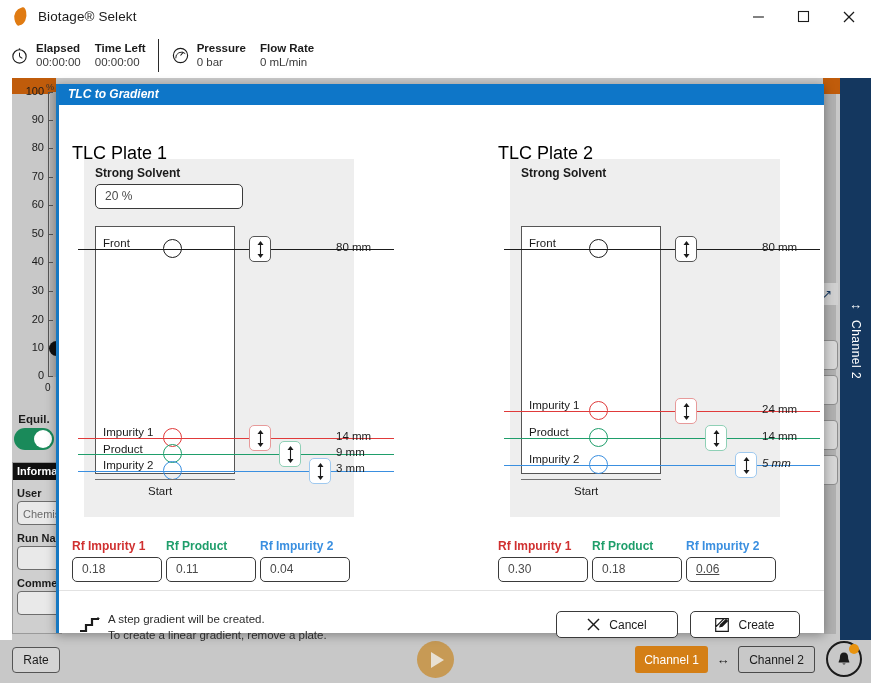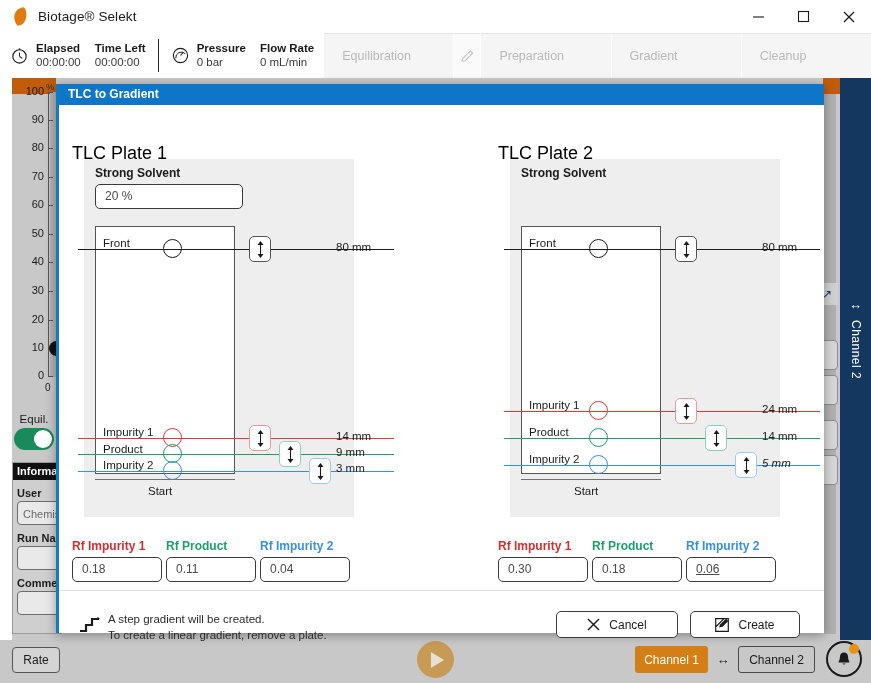--- a/index.html
+++ b/index.html
@@ -81,21 +81,21 @@
   
   .axis-wrap { position: absolute; left: 12px; top: 82px; width: 44px; height: 320px; }
   .axis-pct { position: absolute; right: 2px; top: 0; font-size: 9px; color: #333; }
   .axis-line { position: absolute; left: 36px; top: 10px; width: 1px; height: 285px; background: #555; }
   .axis-tick { position: absolute; left: 36px; width: 5px; height: 1px; background: #555; }
   .axis-num { position: absolute; right: 12px; font-size: 11px; color: #1b1b1b; transform: translateY(-7px); }
   .axis-track { position: absolute; left: 38px; top: 10px; width: 12px; height: 285px; background: #b3b3b3; }
   .axis-knob { position: absolute; left: 37px; width: 15px; height: 15px; background: #111; border-radius: 50%; }
   .axis-zero { position: absolute; left: 33px; top: 300px; font-size: 10px; color: #1b1b1b; }
 
-  .equil-lbl { position: absolute; left: 12px; top: 413px; width: 44px; text-align: center; font-size: 11.5px; font-weight: normal; color: #1b1b1b; }
+  .equil-lbl { position: absolute; left: 12px; top: 413px; width: 44px; text-align: center; font-size: 11.5px; font-weight: bold; color: #1b1b1b; }
   .toggle { position: absolute; left: 14px; top: 428px; width: 40px; height: 22px; border-radius: 11px; background: #1a8a5a; }
   .toggle .knob { position: absolute; right: 2px; top: 2px; width: 18px; height: 18px; border-radius: 50%; background: #fff; }
 
   .info-panel { position: absolute; left: 12px; top: 462px; width: 50px; height: 172px; background: #cfcfcf; border: 1px solid #9a9a9a; }
   .info-hdr { height: 17px; background: #101010; color: #fff; font-size: 11px; font-weight: bold; padding-left: 4px; line-height: 17px; overflow: hidden; white-space: nowrap; }
   .info-lbl { font-size: 11px; font-weight: bold; color: #1b1b1b; padding-left: 4px; margin-top: 7px; white-space: nowrap; overflow: hidden; }
   .info-box { margin: 2px 0 0 4px; width: 56px; height: 24px; border: 1px solid #6d6d6d; border-radius: 4px; background: #e9e9e9; font-size: 11px; color: #6a6a6a; padding-left: 5px; line-height: 24px; white-space: nowrap; overflow: hidden; }
 
   
   .bg-rbox { position: absolute; width: 22px; height: 30px; border: 1px solid #8d8d8d; border-radius: 4px; background: #d6d6d6; left: 816px; }
@@ -130,21 +130,21 @@
   .bell-dot { position: absolute; right: 1px; top: 1px; width: 10px; height: 10px; border-radius: 50%; background: #e8930f; }
 
   
   .modal {
     position: absolute; left: 56px; top: 84px; width: 768px; height: 549px;
     background: #ffffff; box-shadow: 0 2px 10px rgba(0,0,0,.35);
     border-left: 3px solid #1678c2;
   }
   .modal-hdr {
     height: 21px; background: #0e76c8; color: #ffffff;
-    font-size: 12px; font-weight: bold; line-height: 21px; padding-left: 9px;
+    font-size: 12px; font-weight: bold; line-height: 21px; padding-left: 9px; font-style: italic;
   }
   .modal-body { position: relative; height: 528px; }
 
   .plate-title { position: absolute; font-size: 18px; font-weight: normal; color: #000000; }
 
   .plate-panel { position: absolute; background: #eeeeee; }
 
   .ss-label { position: absolute; font-size: 12px; font-weight: bold; color: #1b1b1b; }
   .ss-input {
     position: absolute; width: 148px; height: 25px; border: 1px solid #3a3a3a;
@@ -256,39 +256,20 @@
           <div class="stat-lbl">Pressure</div>
           <div class="stat-val">0 bar</div>
         </div>
         <div class="stat-col">
           <div class="stat-lbl">Flow Rate</div>
           <div class="stat-val">0 mL/min</div>
         </div>
       </div>
     </div>
 
-    <div class="stages">
-      <div class="stage">
-        <span>Equilibration</span>
-      </div>
-      <div class="stage narrow">
-        <svg width="15" height="15" viewBox="0 0 16 16">
-          <path d="M2 13 L3 10 L11 2 L13.5 4.5 L5.5 12.5 Z" fill="none" stroke="#c0c0c0" stroke-width="1.1"></path>
-        </svg>
-      </div>
-      <div class="stage">
-        <span>Preparation</span>
-      </div>
-      <div class="stage">
-        <span>Gradient</span>
-      </div>
-      <div class="stage">
-        <span>Cleanup</span>
-      </div>
-    </div>
   </div>
 
   <div class="bg-gray-panel"></div>
   <div class="bg-orange-l"></div>
   <div class="bg-orange-r"></div>
   <div class="bg-scroll"></div>
   <div class="bg-navy"></div>
   <div class="bg-navy-arrow">↔</div>
   <div class="bg-navy-label">
     <span>Channel 2</span>

